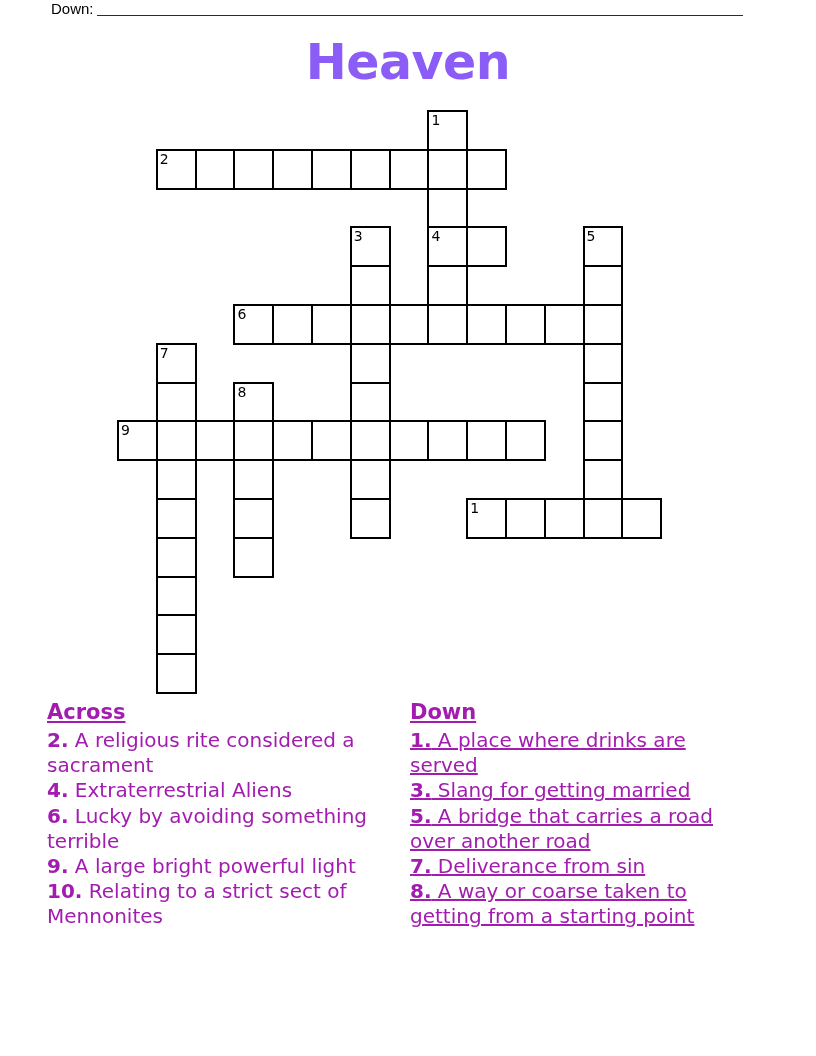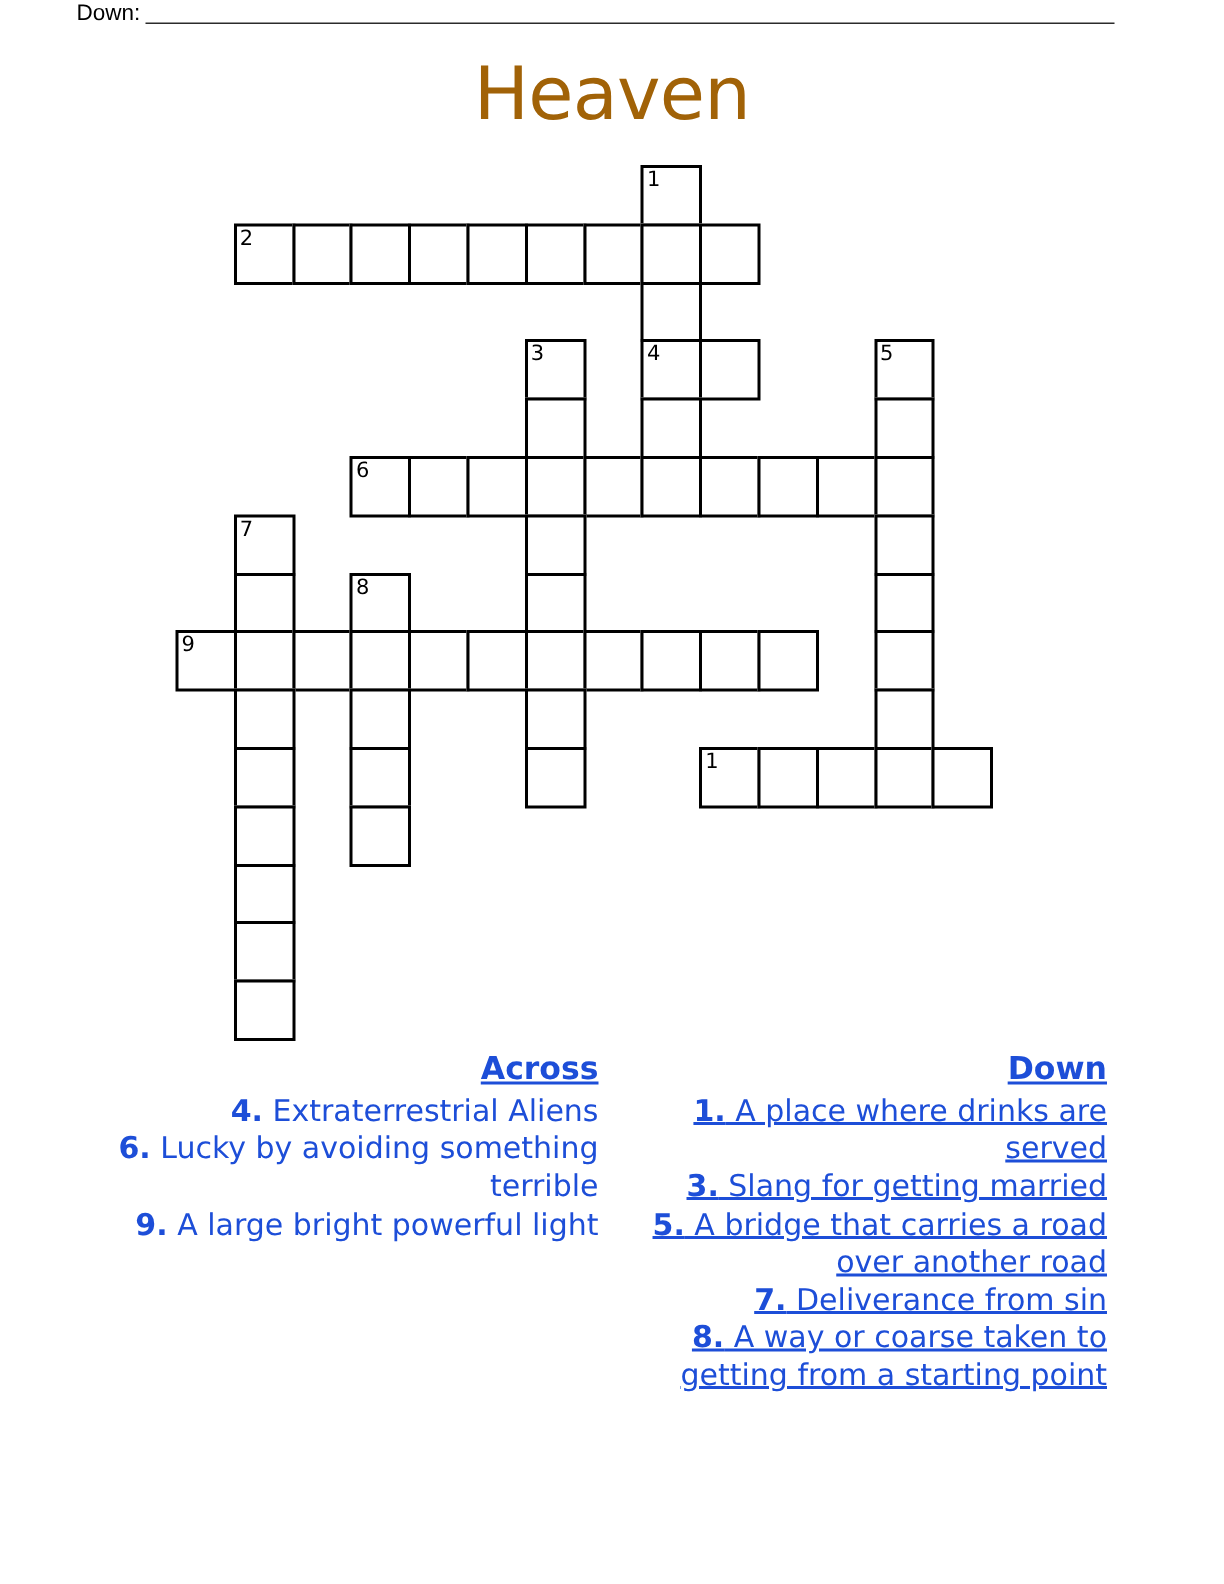--- a/index.html
+++ b/index.html
@@ -35,23 +35,23 @@
     border-bottom: 1px solid #2b2b2b;
   }
   .page-title {
     position: absolute;
     left: 0;
     right: 0;
     top: 34px;
     margin: 0;
     text-align: center;
     font-size: 49px;
-    font-weight: 400;
+    font-weight: 700;
     letter-spacing: -0.5px;
-    color: #a16207;
+    color: #8b5cf6;
   }
   .grid {
     position: absolute;
     left: 0;
     top: 0;
     width: 816px;
     height: 700px;
   }
   .cell {
     position: absolute;
@@ -65,22 +65,21 @@
     position: absolute;
     left: 2px;
     top: 0px;
     font-size: 14px;
     line-height: 16px;
     color: #000000;
   }
   .clue-col {
     position: absolute;
     top: 700px;
-    color: #1d4ed8;
-    text-align: right;
+    color: #a21caf;
   }
   .clue-col.across { left: 47px;  width: 352px; }
   .clue-col.down   { left: 410px; width: 328px; text-decoration: underline; }
   .clue-heading {
     display: inline-block;
     font-size: 21px;
     font-weight: bold;
     line-height: 25px;
     text-decoration: underline;
     margin-bottom: 3px;
@@ -185,23 +184,25 @@
       <div class="cell" style="left: 155.8px; top: 536.8px; border-color: rgb(0, 0, 0); background: rgb(255, 255, 255);"></div>
       <div class="cell" style="left: 233.4px; top: 536.8px; border-color: rgb(0, 0, 0); background: rgb(255, 255, 255);"></div>
       <div class="cell" style="left: 155.8px; top: 575.6px; border-color: rgb(0, 0, 0); background: rgb(255, 255, 255);"></div>
       <div class="cell" style="left: 155.8px; top: 614.4px; border-color: rgb(0, 0, 0); background: rgb(255, 255, 255);"></div>
       <div class="cell" style="left: 155.8px; top: 653.2px; border-color: rgb(0, 0, 0); background: rgb(255, 255, 255);"></div>
     </div>
 
   <div class="clue-col across">
     <span class="clue-heading">Across</span>
     <div>
+        <p class="clue"><b>2.</b> A religious rite considered a sacrament</p>
         <p class="clue"><b>4.</b> Extraterrestrial Aliens</p>
         <p class="clue"><b>6.</b> Lucky by avoiding something terrible</p>
         <p class="clue"><b>9.</b> A large bright powerful light</p>
+        <p class="clue"><b>10.</b> Relating to a strict sect of Mennonites</p>
       </div>
   </div>
 
   <div class="clue-col down">
     <span class="clue-heading">Down</span>
     <div>
         <p class="clue"><b>1.</b> A place where drinks are served</p>
         <p class="clue"><b>3.</b> Slang for getting married</p>
         <p class="clue"><b>5.</b> A bridge that carries a road over another road</p>
         <p class="clue"><b>7.</b> Deliverance from sin</p>

